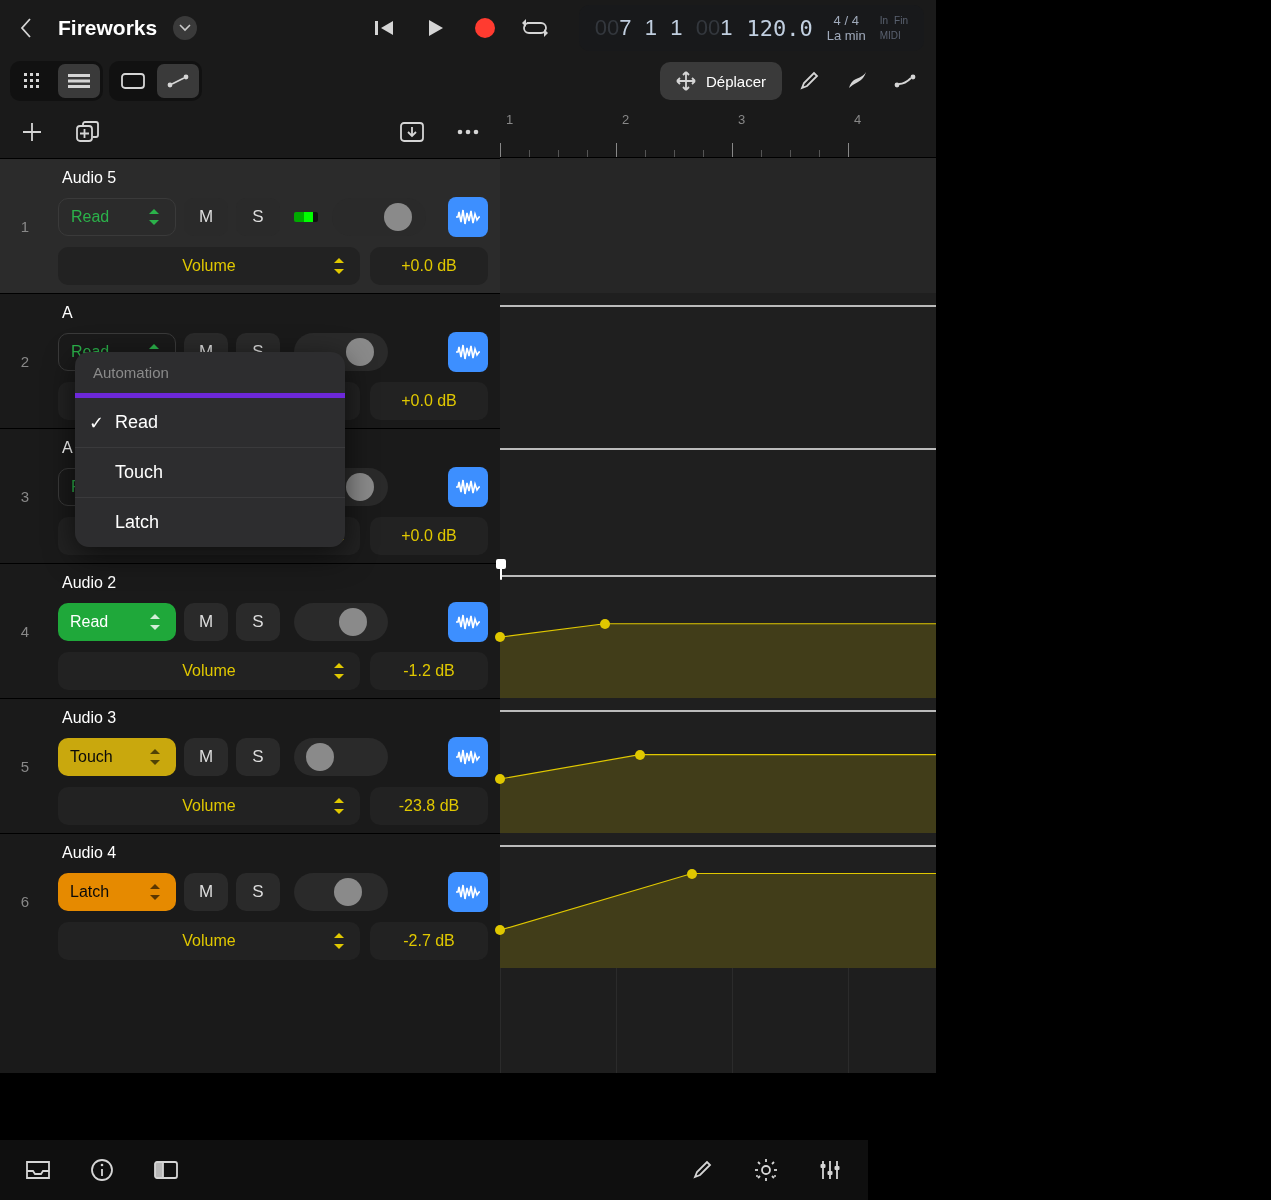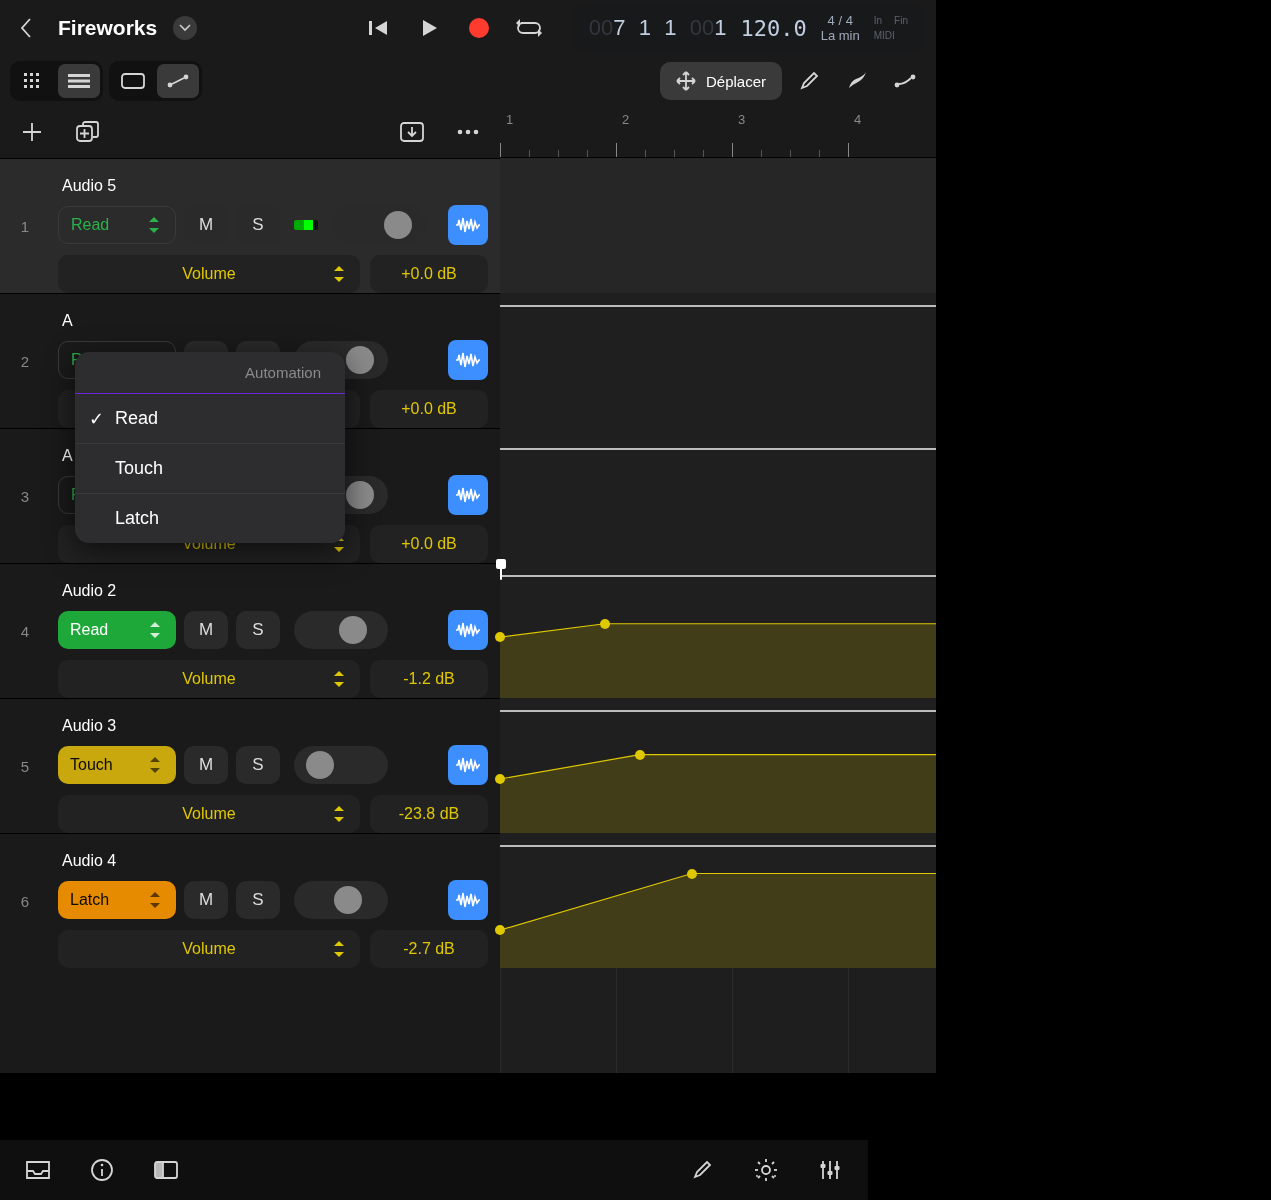--- a/index.html
+++ b/index.html
@@ -39,21 +39,21 @@
   
   .left-header { height: 52px; display: flex; align-items: center; padding: 0 14px; gap: 20px; background: #1a1a1a; }
   .icon-btn { width: 36px; height: 36px; display: flex; align-items: center; justify-content: center; cursor: pointer; }
   
   
   .tracks { flex: 1; position: relative; }
   .track-row { display: flex; border-top: 1px solid #000; }
   .track-row.sel { background: #2b2b2b; }
   .track-number { width: 50px; display: flex; align-items: center; justify-content: center; color: #888; font-size: 15px; }
   .track-body { flex: 1; padding: 10px 12px 12px 8px; display: flex; flex-direction: column; gap: 10px; }
-  .track-name { font-size: 16px; color: #fff; margin-left: 4px; margin-top: 8px; }
+  .track-name { font-size: 16px; color: #fff; margin-left: 4px; }
   .track-controls { display: flex; align-items: center; gap: 8px; }
   .mode-btn { width: 118px; height: 38px; border-radius: 10px; display: flex; align-items: center; justify-content: space-between; padding: 0 12px; cursor: pointer; font-size: 16px; }
   .mode-btn.read { border: 1px solid #3a3a3a; color: #2bb24a; }
   .mode-btn.read-active { background: #1fa83a; color: #fff; }
   .mode-btn.touch { background: #c9a80d; color: #0a0a0a; }
   .mode-btn.latch { background: #e68a00; color: #0a0a0a; }
   .ms-btn { width: 44px; height: 38px; background: #2a2a2a; border-radius: 10px; display: flex; align-items: center; justify-content: center; color: #ddd; font-size: 17px; cursor: pointer; }
   .meter-strip { width: 24px; height: 10px; background: linear-gradient(90deg,#0a0 0 40%,#0f0 40% 80%,#111 80%); border-radius: 2px; margin-left: 6px; }
   .slider-track { width: 94px; height: 38px; background: #2a2a2a; border-radius: 19px; position: relative; margin-left: 6px; cursor: pointer; }
   .slider-thumb { width: 28px; height: 28px; background: #8a8a8a; border-radius: 50%; position: absolute; top: 5px; }
@@ -66,21 +66,21 @@
   .updown::after { content: ""; position: absolute; bottom: 0; left: 0; border-left: 5px solid transparent; border-right: 5px solid transparent; border-top: 5px solid #e0c800; }
   .updown.green::before { border-bottom-color: #2bb24a; }
   .updown.green::after { border-top-color: #2bb24a; }
   .updown.white::before { border-bottom-color: rgba(255,255,255,0.8); }
   .updown.white::after { border-top-color: rgba(255,255,255,0.8); }
   .updown.dark::before { border-bottom-color: rgba(0,0,0,0.6); }
   .updown.dark::after { border-top-color: rgba(0,0,0,0.6); }
 
   
   .popup { position: absolute; left: 75px; top: 246px; width: 270px; background: #2d2d2f; border-radius: 14px; overflow: hidden; z-index: 50; box-shadow: 0 8px 30px rgba(0,0,0,0.6); }
-  .popup-header { padding: 12px 24px; color: #8a8a8a; font-size: 15px; border-bottom: 1px solid #6d28d9; text-align: right; }
+  .popup-header { padding: 12px 18px; color: #8a8a8a; font-size: 15px; border-bottom: 5px solid #6d28d9; }
   .popup-item { padding: 14px 18px 14px 40px; font-size: 18px; color: #fff; cursor: pointer; border-bottom: 1px solid #3a3a3c; position: relative; }
   .popup-item.checked::before { content: "✓"; position: absolute; left: 14px; color: #fff; }
   .popup-item:last-child { border-bottom: none; }
 
   
   .timeline { flex: 1; background: #1e1e1e; position: relative; }
   .ruler { height: 52px; background: #1a1a1a; position: relative; border-bottom: 1px solid #000; }
   .ruler-num { position: absolute; top: 6px; color: #888; font-size: 13px; }
   .tick-area { position: absolute; bottom: 0; left:0; right:0; height: 14px;}
   .tick { position:absolute; bottom:0; width:1px; background:#555;}
@@ -145,21 +145,21 @@
     <div class="display">
       <div class="display-num-lg">
         <span class="dim">00</span><span>7</span>&nbsp;<span>1</span>&nbsp;<span>1</span>&nbsp;<span class="dim">00</span><span>1</span>
       </div>
       <div class="display-num-lg">120.0</div>
       <div class="display-col">
         <div class="display-small">4 / 4</div>
         <div class="display-small">La min</div>
       </div>
       <div class="display-key-col">
-        <div style="display:flex; gap:12px;">
+        <div style="display:flex; gap:6px;">
           <span class="display-xs">In</span>
           <span class="display-xs">Fin</span>
         </div>
         <span class="display-xs">MIDI</span>
       </div>
     </div>
   </div>
 
   <div class="toolbar2">
     <div class="seg">

